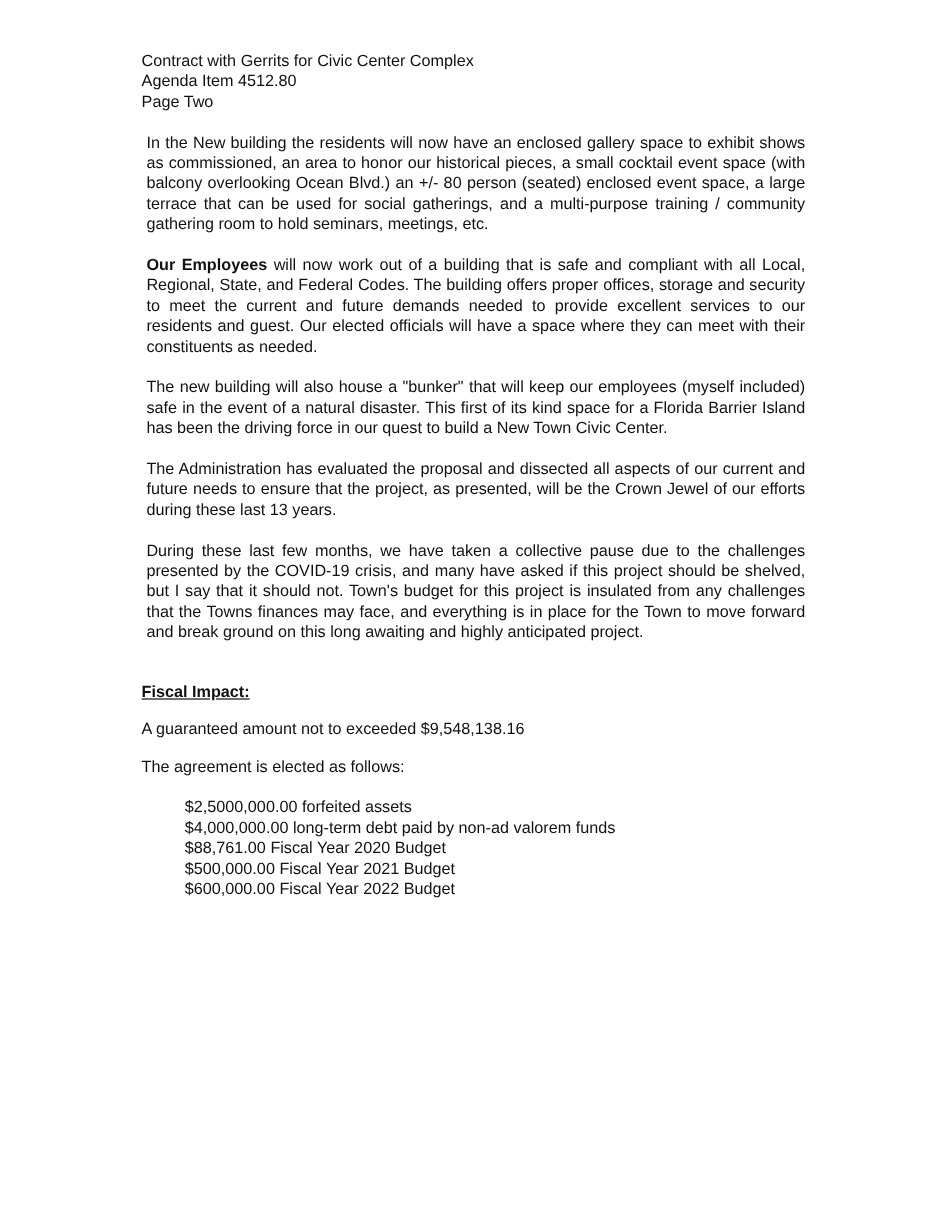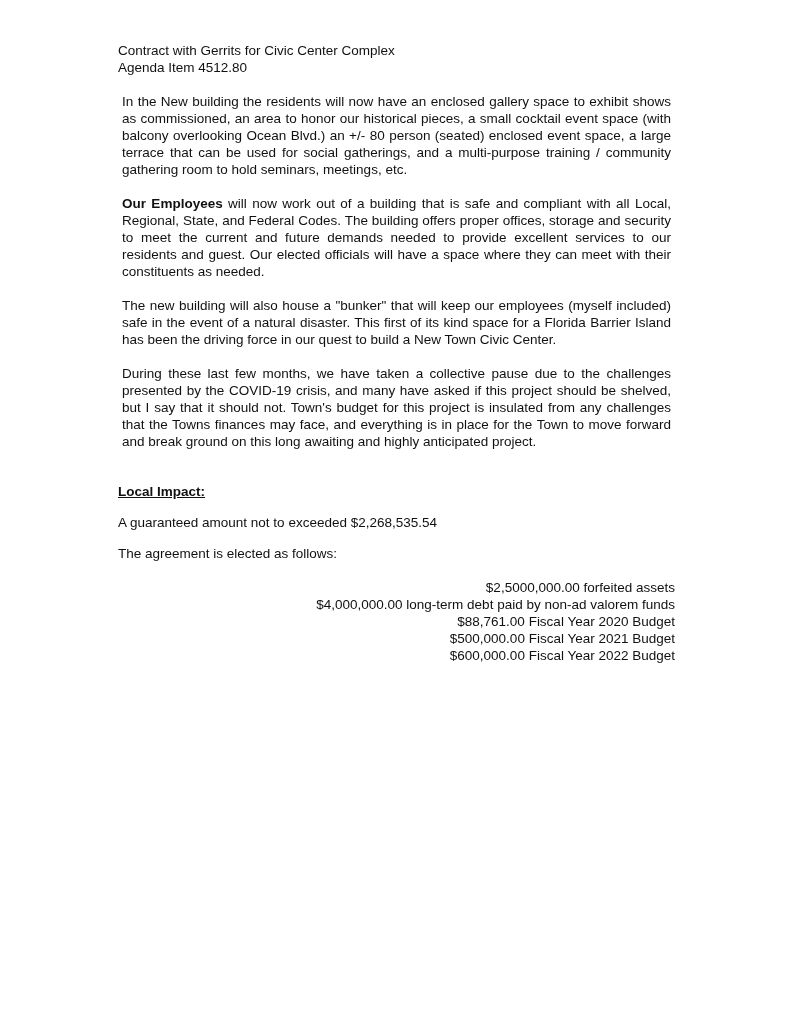--- a/index.html
+++ b/index.html
@@ -44,46 +44,47 @@
     text-decoration: underline;
   }
   .fiscal-line {
     margin: 14px 0 0 0;
   }
   .funding-list {
     margin: 17px 0 0 36px;
   }
   .funding-list div {
     white-space: nowrap;
-    text-align: right;
   }
 </style>
 </head>
 <body>
 
 <div class="page">
   <div class="content">
 
     <div class="header-block">
       <div>Contract with Gerrits for Civic Center Complex</div>
       <div>Agenda Item 4512.80</div>
+      <div>Page Two</div>
     </div>
 
     <p class="body-para">In the New building the residents will now have an enclosed gallery space to exhibit shows as commissioned, an area to honor our historical pieces, a small cocktail event space (with balcony overlooking Ocean Blvd.) an +/- 80 person (seated) enclosed event space, a large terrace that can be used for social gatherings, and a multi-purpose training / community gathering room to hold seminars, meetings, etc.</p>
 
     <p class="body-para"><span class="bold">Our Employees</span><span> will now work out of a building that is safe and compliant with all Local, Regional, State, and Federal Codes. The building offers proper offices, storage and security to meet the current and future demands needed to provide excellent services to our residents and guest. Our elected officials will have a space where they can meet with their constituents as needed.</span></p>
 
     <p class="body-para">The new building will also house a "bunker" that will keep our employees (myself included) safe in the event of a natural disaster. This first of its kind space for a Florida Barrier Island has been the driving force in our quest to build a New Town Civic Center.</p>
 
+    <p class="body-para">The Administration has evaluated the proposal and dissected all aspects of our current and future needs to ensure that the project, as presented, will be the Crown Jewel of our efforts during these last 13 years.</p>
 
     <p class="body-para">During these last few months, we have taken a collective pause due to the challenges presented by the COVID-19 crisis, and many have asked if this project should be shelved, but I say that it should not. Town's budget for this project is insulated from any challenges that the Towns finances may face, and everything is in place for the Town to move forward and break ground on this long awaiting and highly anticipated project.</p>
 
-    <div class="fiscal-heading">Local Impact:</div>
+    <div class="fiscal-heading">Fiscal Impact:</div>
 
-    <div class="fiscal-line">A guaranteed amount not to exceeded $2,268,535.54</div>
+    <div class="fiscal-line">A guaranteed amount not to exceeded $9,548,138.16</div>
 
     <div class="fiscal-line">The agreement is elected as follows:</div>
 
     <div class="funding-list">
       <div>$2,5000,000.00 forfeited assets</div>
       <div>$4,000,000.00 long-term debt paid by non-ad valorem funds</div>
       <div>$88,761.00 Fiscal Year 2020 Budget</div>
       <div>$500,000.00 Fiscal Year 2021 Budget</div>
       <div>$600,000.00 Fiscal Year 2022 Budget</div>
     </div>

